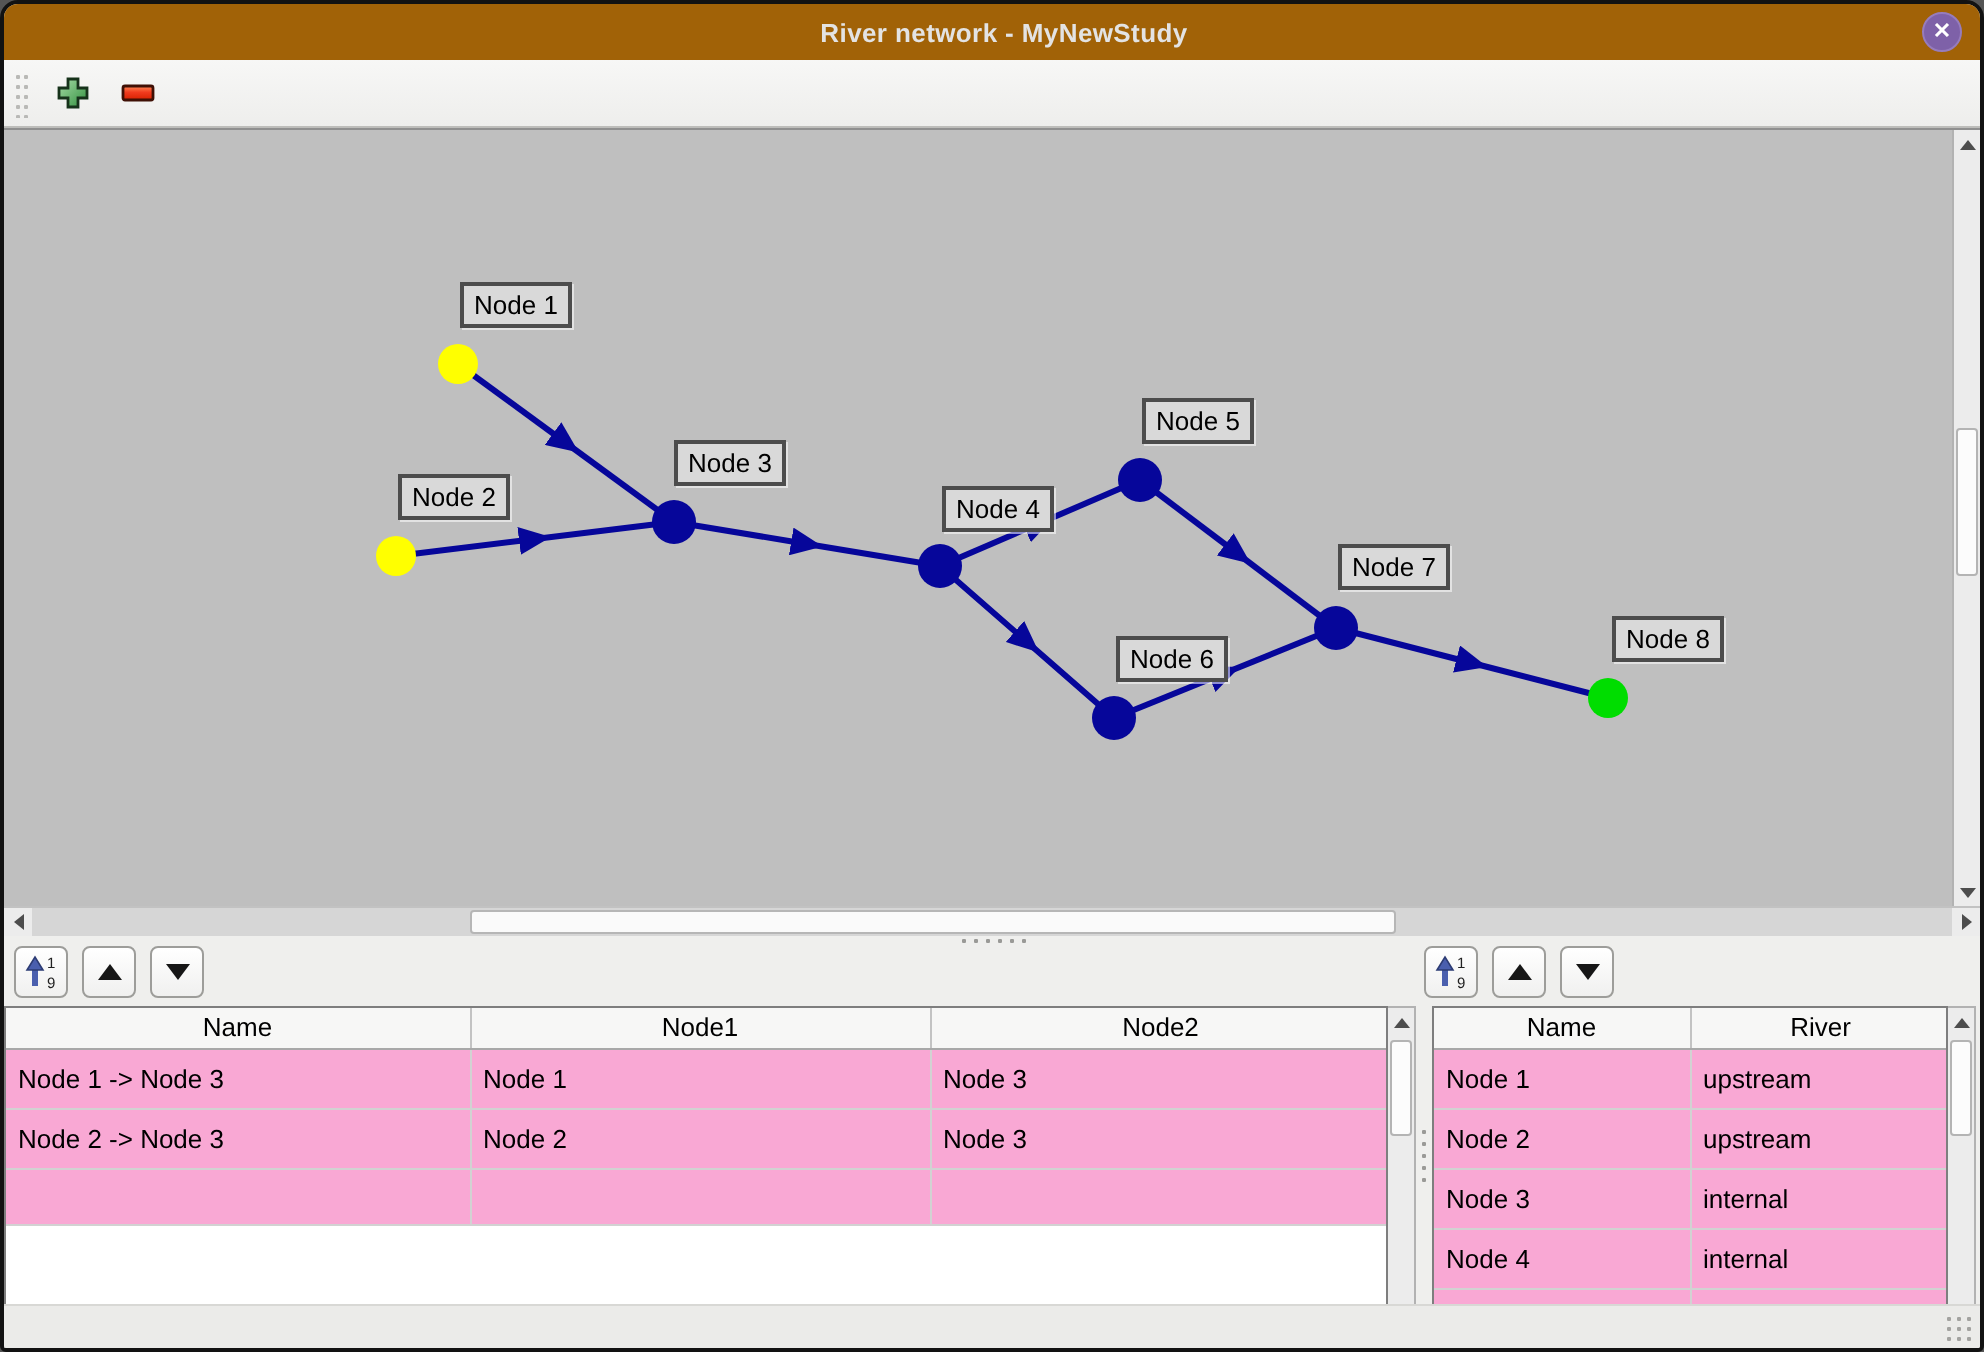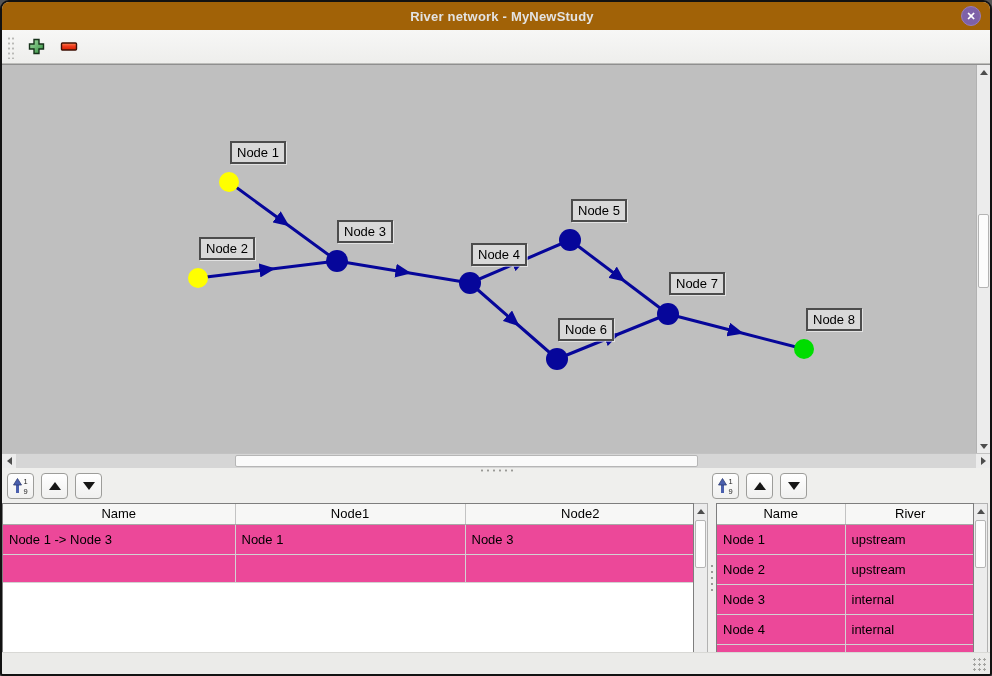--- a/index.html
+++ b/index.html
@@ -87,21 +87,21 @@
   .tables-row { height:152px; background:#efefed; display:flex; padding-top:3px; }
   .table-pane { display:flex; height:179px; }
   .table-pane .grid { border:1px solid #7e7e7e; background:#fff; overflow:hidden; }
   .pane-left .grid { width:692px; } .pane-right .grid { width:258px; }
   table { border-collapse:collapse; table-layout:fixed; width:100%; }
   th {
     height:20px; background:#f7f7f6; font-weight:normal; font-size:13px; color:#000;
     border-right:1px solid #c3c3c3; border-bottom:1px solid #a8a8a8; text-align:center;
   }
   td {
-    height:30px; font-size:13px; color:#000; padding-left:6px; background:#ec4899;
+    height:30px; font-size:13px; color:#000; padding-left:6px; background:#f9a8d4;
     border-right:1px solid #d2d2d2; border-bottom:1px solid #d2d2d2;
     overflow:hidden; white-space:nowrap;
   }
   th:last-child, td:last-child { border-right:none;margin-top:25px; }
   tr.filler td { height:28px; }
   .tv-scroll { width:14px; position:relative; background:#ececec; border:1px solid #b2b2b2; border-left:none; }
   
   .statusbar { height:22px; background:#ebebe9; border-top:1px solid #d8d8d5; position:relative; }
   .grip {
     position:absolute; right:4px; bottom:3px; width:14px; height:14px;
@@ -248,20 +248,25 @@
                 <th>Node1</th>
                 <th>Node2</th>
               </tr>
             </thead>
           <tbody>
               <tr>
                 <td>Node 1 -&gt; Node 3</td>
                 <td>Node 1</td>
                 <td>Node 3</td>
               </tr>
+              <tr>
+                <td>Node 2 -&gt; Node 3</td>
+                <td>Node 2</td>
+                <td>Node 3</td>
+              </tr>
               <tr class="filler">
                 <td></td>
                 <td></td>
                 <td></td>
               </tr>
             </tbody>
         </table>
       </div>
       <div class="tv-scroll">
         <div class="sb-btn up">

